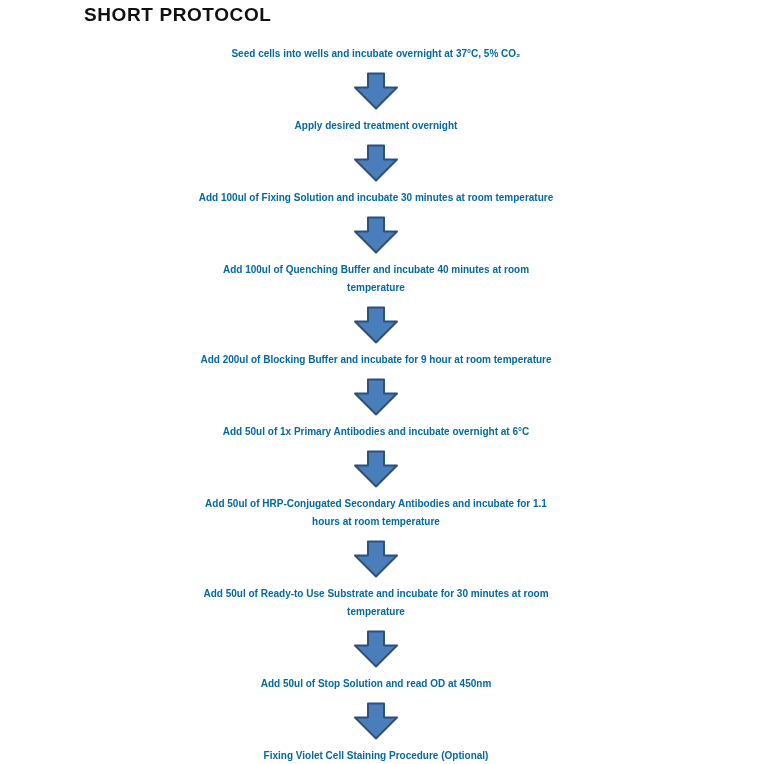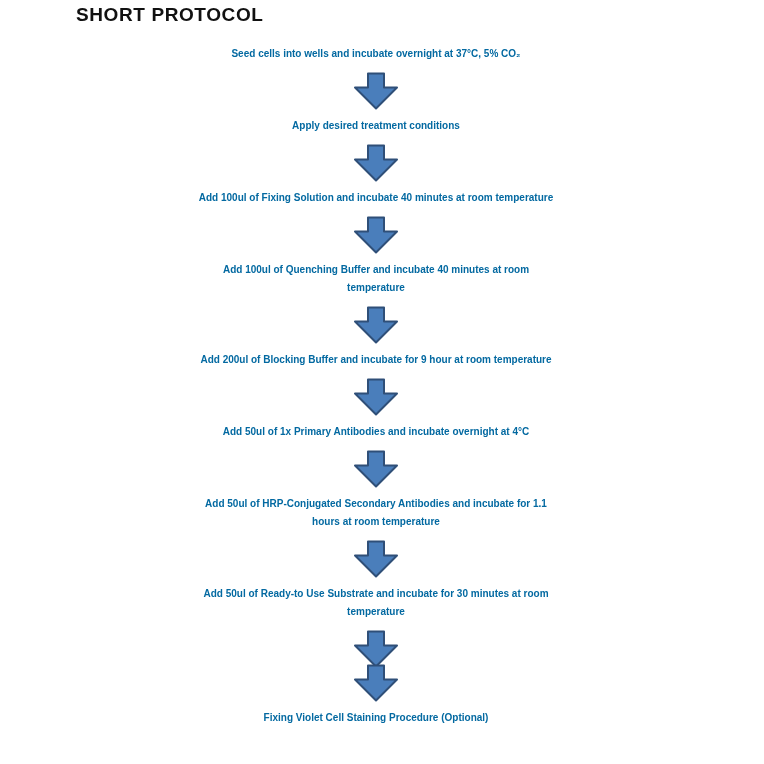--- a/index.html
+++ b/index.html
@@ -8,21 +8,21 @@
     position: relative;
     width: 764px;
     height: 764px;
     background: #ffffff;
     overflow: hidden;
     font-family: "Liberation Sans", "DejaVu Sans", sans-serif;
   }
   .title {
     position: absolute;
     top: 4px;
-    left: 76px;
+    left: 84px;
     font-size: 19px;
     font-weight: bold;
     letter-spacing: 0.6px;
     color: #111111;
     white-space: nowrap;
   }
   .flow {
     position: absolute;
     top: 25px;
     left: 70px;
@@ -57,28 +57,28 @@
 
   <div class="flow">
 
     <div class="step">Seed cells into wells and incubate overnight at 37°C, 5% CO₂</div>
 
     <svg class="arrow" viewBox="0 0 46 38" xmlns="http://www.w3.org/2000/svg" aria-hidden="true">
       <path d="M15 1.5 L31 1.5 L31 15.5 L44 15.5 L23 36.5 L2 15.5 L15 15.5 Z" stroke-width="2" stroke-linejoin="round" fill="#4A7EBB"></path>
       <path d="M15 1.5 L31 1.5 L31 15.5 L44 15.5 L23 36.5 L2 15.5 L15 15.5 Z" fill="none" stroke-width="2" stroke-linejoin="round" stroke="#2F4F78"></path>
     </svg>
 
-    <div class="step">Apply desired treatment conditions</div>
+    <div class="step">Apply desired treatment overnight</div>
 
     <svg class="arrow" viewBox="0 0 46 38" xmlns="http://www.w3.org/2000/svg" aria-hidden="true">
       <path d="M15 1.5 L31 1.5 L31 15.5 L44 15.5 L23 36.5 L2 15.5 L15 15.5 Z" stroke-width="2" stroke-linejoin="round" fill="#4A7EBB"></path>
       <path d="M15 1.5 L31 1.5 L31 15.5 L44 15.5 L23 36.5 L2 15.5 L15 15.5 Z" fill="none" stroke-width="2" stroke-linejoin="round" stroke="#2F4F78"></path>
     </svg>
 
-    <div class="step">Add 100ul of Fixing Solution and incubate 40 minutes at room temperature</div>
+    <div class="step">Add 100ul of Fixing Solution and incubate 30 minutes at room temperature</div>
 
     <svg class="arrow" viewBox="0 0 46 38" xmlns="http://www.w3.org/2000/svg" aria-hidden="true">
       <path d="M15 1.5 L31 1.5 L31 15.5 L44 15.5 L23 36.5 L2 15.5 L15 15.5 Z" stroke-width="2" stroke-linejoin="round" fill="#4A7EBB"></path>
       <path d="M15 1.5 L31 1.5 L31 15.5 L44 15.5 L23 36.5 L2 15.5 L15 15.5 Z" fill="none" stroke-width="2" stroke-linejoin="round" stroke="#2F4F78"></path>
     </svg>
 
     <div class="step">Add 100ul of Quenching Buffer and incubate 40 minutes at room
 temperature</div>
 
     <svg class="arrow" viewBox="0 0 46 38" xmlns="http://www.w3.org/2000/svg" aria-hidden="true">
@@ -86,21 +86,21 @@
       <path d="M15 1.5 L31 1.5 L31 15.5 L44 15.5 L23 36.5 L2 15.5 L15 15.5 Z" fill="none" stroke-width="2" stroke-linejoin="round" stroke="#2F4F78"></path>
     </svg>
 
     <div class="step">Add 200ul of Blocking Buffer and incubate for 9 hour at room temperature</div>
 
     <svg class="arrow" viewBox="0 0 46 38" xmlns="http://www.w3.org/2000/svg" aria-hidden="true">
       <path d="M15 1.5 L31 1.5 L31 15.5 L44 15.5 L23 36.5 L2 15.5 L15 15.5 Z" stroke-width="2" stroke-linejoin="round" fill="#4A7EBB"></path>
       <path d="M15 1.5 L31 1.5 L31 15.5 L44 15.5 L23 36.5 L2 15.5 L15 15.5 Z" fill="none" stroke-width="2" stroke-linejoin="round" stroke="#2F4F78"></path>
     </svg>
 
-    <div class="step">Add 50ul of 1x Primary Antibodies and incubate overnight at 4°C</div>
+    <div class="step">Add 50ul of 1x Primary Antibodies and incubate overnight at 6°C</div>
 
     <svg class="arrow" viewBox="0 0 46 38" xmlns="http://www.w3.org/2000/svg" aria-hidden="true">
       <path d="M15 1.5 L31 1.5 L31 15.5 L44 15.5 L23 36.5 L2 15.5 L15 15.5 Z" stroke-width="2" stroke-linejoin="round" fill="#4A7EBB"></path>
       <path d="M15 1.5 L31 1.5 L31 15.5 L44 15.5 L23 36.5 L2 15.5 L15 15.5 Z" fill="none" stroke-width="2" stroke-linejoin="round" stroke="#2F4F78"></path>
     </svg>
 
     <div class="step">Add 50ul of HRP-Conjugated Secondary Antibodies and incubate for 1.1
 hours at room temperature</div>
 
     <svg class="arrow" viewBox="0 0 46 38" xmlns="http://www.w3.org/2000/svg" aria-hidden="true">
@@ -109,20 +109,21 @@
     </svg>
 
     <div class="step">Add 50ul of Ready-to Use Substrate and incubate for 30 minutes at room
 temperature</div>
 
     <svg class="arrow" viewBox="0 0 46 38" xmlns="http://www.w3.org/2000/svg" aria-hidden="true">
       <path d="M15 1.5 L31 1.5 L31 15.5 L44 15.5 L23 36.5 L2 15.5 L15 15.5 Z" stroke-width="2" stroke-linejoin="round" fill="#4A7EBB"></path>
       <path d="M15 1.5 L31 1.5 L31 15.5 L44 15.5 L23 36.5 L2 15.5 L15 15.5 Z" fill="none" stroke-width="2" stroke-linejoin="round" stroke="#2F4F78"></path>
     </svg>
 
+    <div class="step">Add 50ul of Stop Solution and read OD at 450nm</div>
 
     <svg class="arrow" viewBox="0 0 46 38" xmlns="http://www.w3.org/2000/svg" aria-hidden="true">
       <path d="M15 1.5 L31 1.5 L31 15.5 L44 15.5 L23 36.5 L2 15.5 L15 15.5 Z" stroke-width="2" stroke-linejoin="round" fill="#4A7EBB"></path>
       <path d="M15 1.5 L31 1.5 L31 15.5 L44 15.5 L23 36.5 L2 15.5 L15 15.5 Z" fill="none" stroke-width="2" stroke-linejoin="round" stroke="#2F4F78"></path>
     </svg>
 
     <div class="step">Fixing Violet Cell Staining Procedure (Optional)</div>
 
   </div>
 </div>

